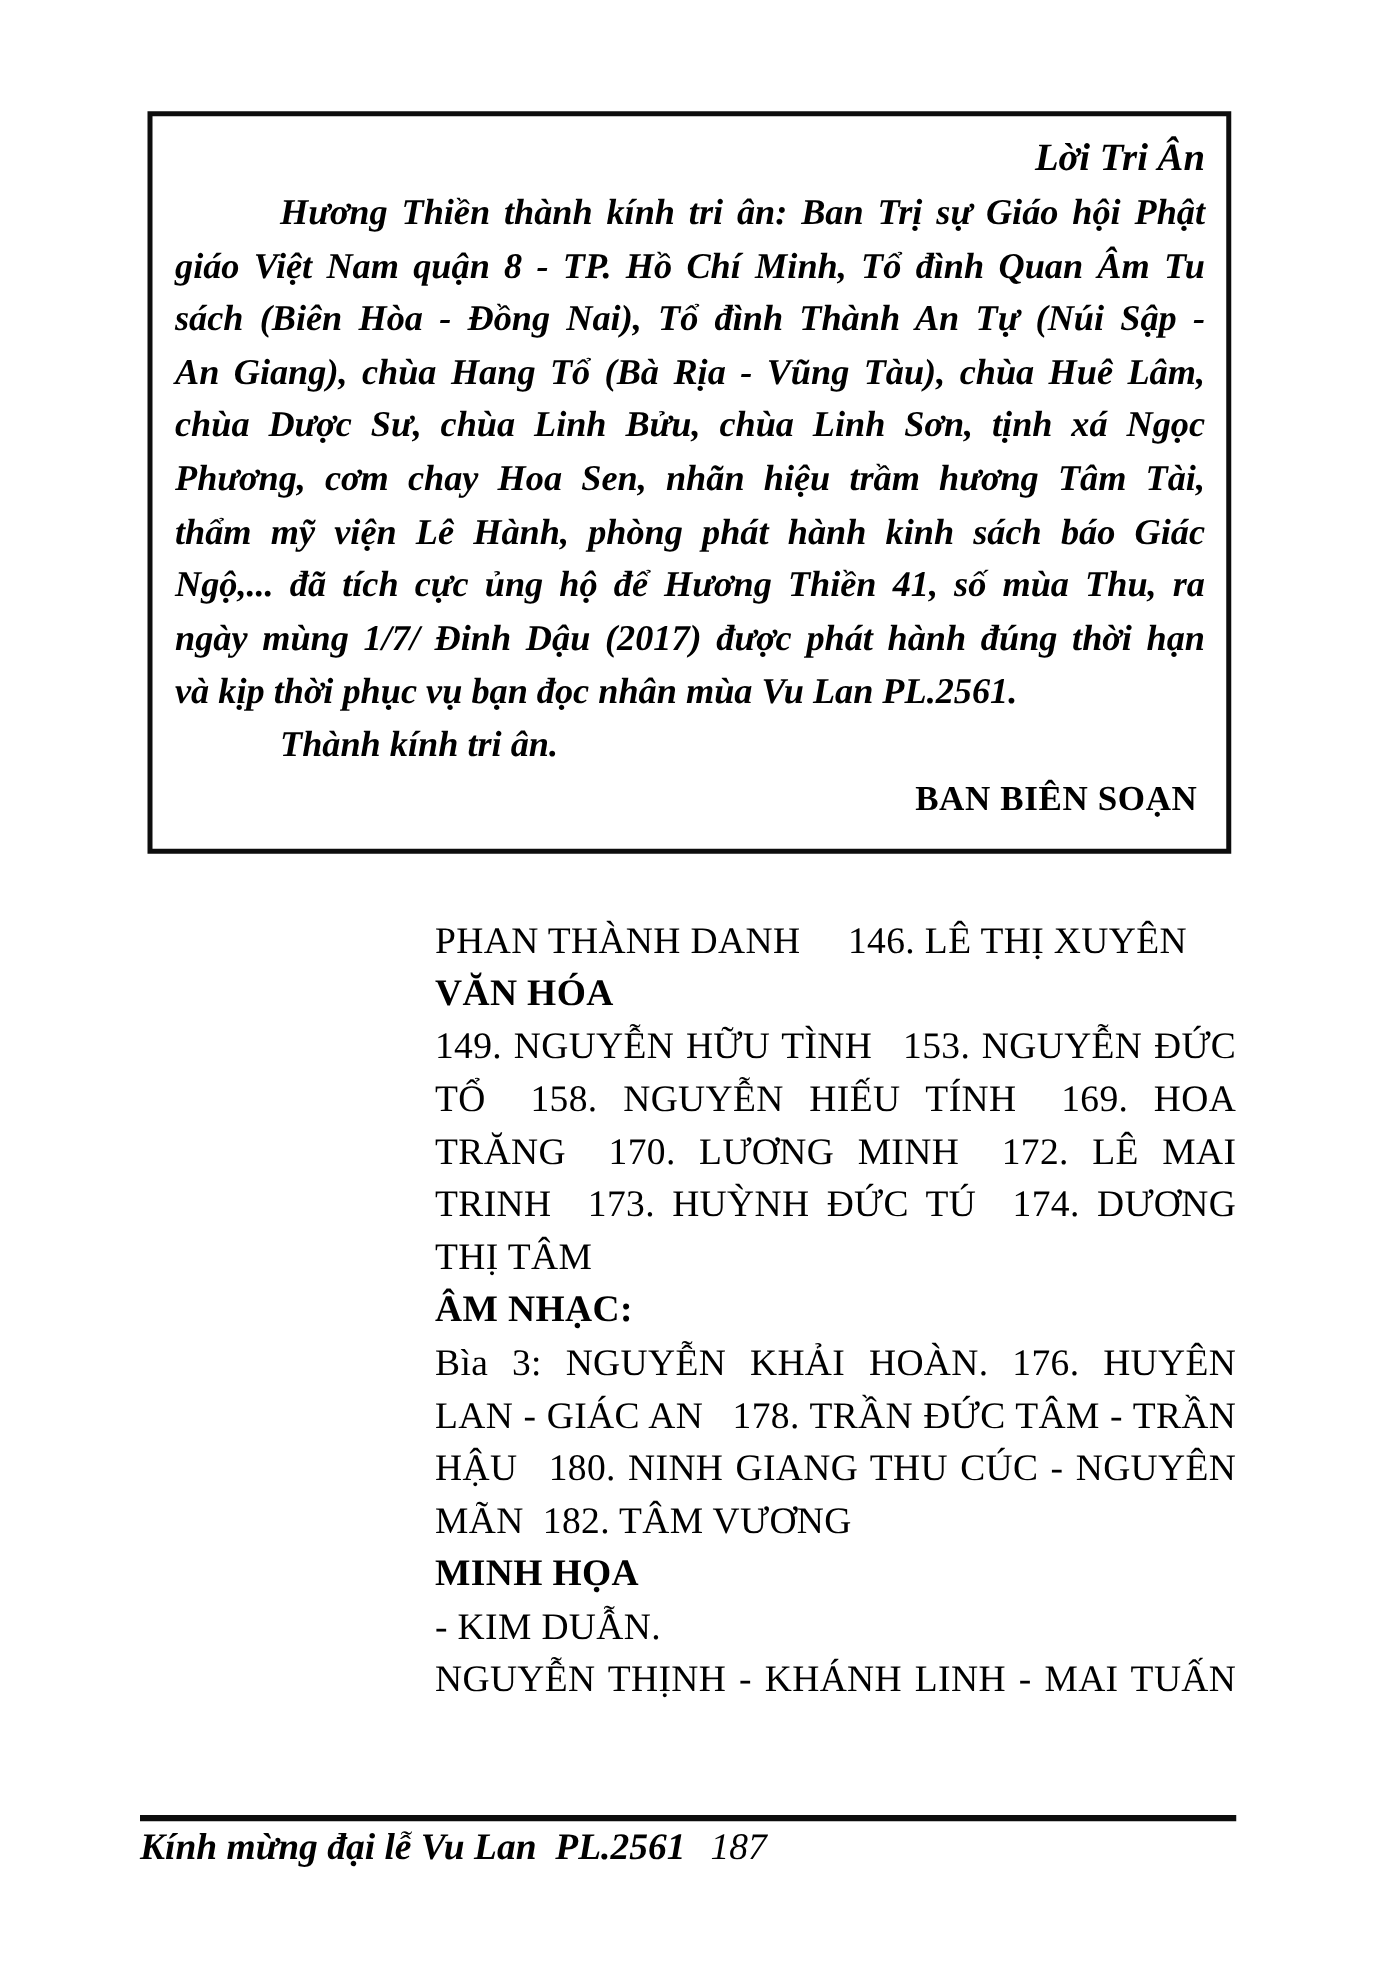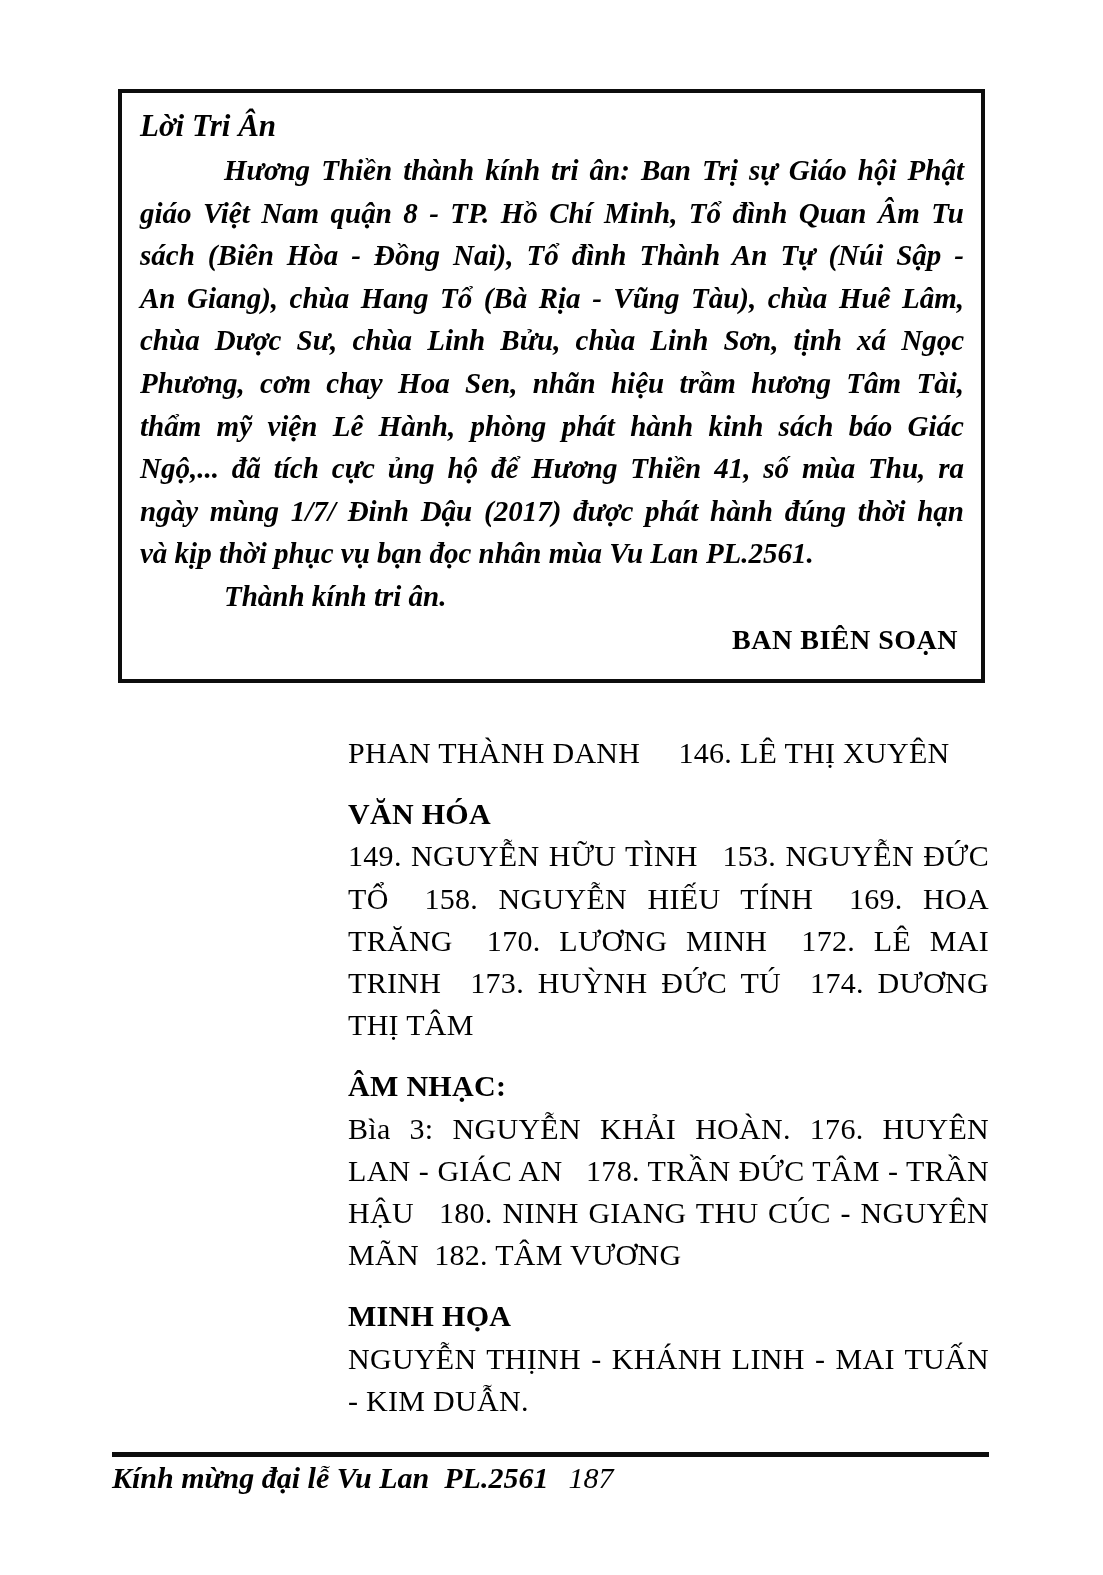--- a/index.html
+++ b/index.html
@@ -24,21 +24,21 @@
     position: absolute;
     left: 118px;
     top: 89px;
     width: 867px;
     height: 594px;
     border: 4px solid #0d0d0d;
     box-sizing: border-box;
     padding: 10px 17px 0 18px;
   }
   .ack-title {
-    text-align: left;
+    text-align: right;
     font-weight: bold;
     font-style: italic;
     font-size: 31px;
     line-height: 46px;
   }
   .ack-par .ln {
     font-weight: bold;
     font-style: italic;
     font-size: 29px;
     line-height: 42.6px;
@@ -70,21 +70,21 @@
     font-size: 30px;
     line-height: 42.2px;
     letter-spacing: 0.3px;
     white-space: nowrap;
   }
   .contents .ln.j {
     white-space: normal;
     text-align: justify;
     text-align-last: justify;
   }
-  .contents .ln.b { font-weight: bold; margin-top: 19px; }
+  .contents .ln.b { font-weight: bold; }
 
   
   .footer-rule {
     position: absolute;
     left: 112px;
     top: 1452px;
     width: 877px;
     height: 5px;
     background: #0d0d0d;
   }
@@ -138,22 +138,22 @@
       <div class="ln j">TỔ  158. NGUYỄN HIẾU TÍNH  169. HOA</div>
       <div class="ln j">TRĂNG  170. LƯƠNG MINH  172. LÊ MAI</div>
       <div class="ln j">TRINH  173. HUỲNH ĐỨC TÚ  174. DƯƠNG</div>
       <div class="ln">THỊ TÂM</div>
       <div class="ln b">ÂM NHẠC:</div>
       <div class="ln j">Bìa 3: NGUYỄN KHẢI HOÀN. 176. HUYÊN</div>
       <div class="ln j">LAN - GIÁC AN  178. TRẦN ĐỨC TÂM - TRẦN</div>
       <div class="ln j">HẬU  180. NINH GIANG THU CÚC - NGUYÊN</div>
       <div class="ln">MÃN 182. TÂM VƯƠNG</div>
       <div class="ln b">MINH HỌA</div>
+      <div class="ln">- KIM DUẪN.</div>
       <div class="ln j">NGUYỄN THỊNH - KHÁNH LINH - MAI TUẤN</div>
-      <div class="ln">- KIM DUẪN.</div>
     </div>
 
   <div class="footer-rule"></div>
 
   <div class="footer-row">
     <span class="footer-journal">Kính mừng đại lễ Vu Lan PL.2561</span>
     <span class="footer-page">187</span>
   </div>
 
 </div>

